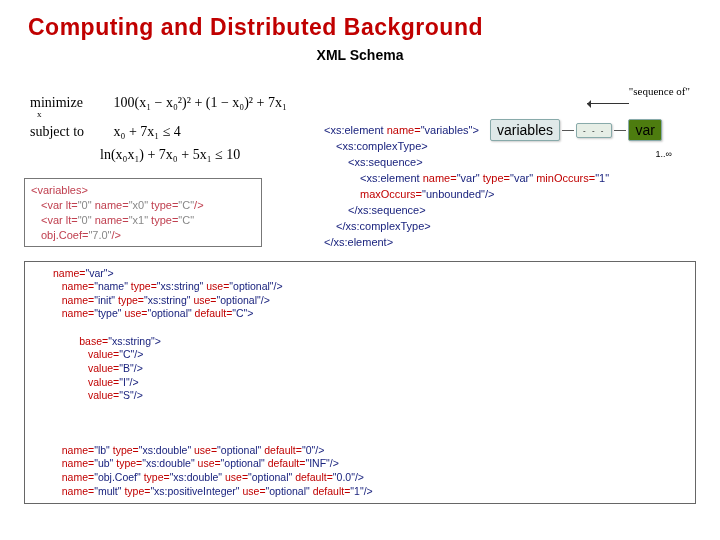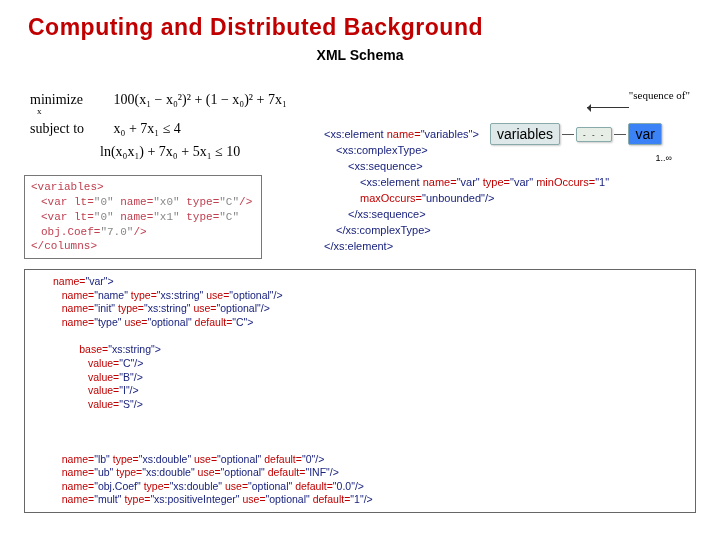--- a/index.html
+++ b/index.html
@@ -50,21 +50,21 @@
     width: 80px;
   }
   .math-block sub {
     font-size: 9px;
   }
   .xml-box {
     border: 1px solid #777;
     padding: 4px 6px;
     margin-top: 10px;
     width: 224px;
-    font-family: Liberation Mono, monospace;
+    font-family: Liberation Sans, sans-serif;
     font-size: 11px;
     color: #c04050;
     line-height: 1.35;
   }
   .xml-box .gray {
     color: #888;
   }
   .schema-lines {
     font-family: Arial, sans-serif;
     font-size: 11px;
@@ -92,21 +92,21 @@
   }
   .chip {
     border: 1px solid #8aa;
     background: #dfe8e8;
     padding: 2px 6px;
     font-size: 14px;
     border-radius: 2px;
     box-shadow: 1px 1px 2px rgba(0,0,0,0.2);
   }
   .chip.var {
-    background: #3b82f6;
+    background: #4d7c0f;
   }
   .connector-line {
     width: 12px;
     height: 1px;
     background: #555;
   }
   .dots-box {
     border: 1px solid #8aa;
     background: #e6eee6;
     padding: 2px 6px;
@@ -180,21 +180,20 @@
     </div>
 
     <div class="xml-box">
       <div>&lt;variables&gt;</div>
       <div style="margin-left:10px;">
         <span>&lt;var lt=</span><span class="gray">"0"</span><span> name=</span><span class="gray">"x0"</span><span> type=</span><span class="gray">"C"</span><span>/&gt;</span>
       </div>
       <div style="margin-left:10px;">
         <span>&lt;var lt=</span><span class="gray">"0"</span><span> name=</span><span class="gray">"x1"</span><span> type=</span><span class="gray">"C"</span><span> obj.Coef=</span><span class="gray">"7.0"</span><span>/&gt;</span>
       </div>
-      <div>&lt;/columns&gt;</div>
     </div>
   </div>
 
   <div class="col-right">
     <div class="diagram-box">
       <div class="seq-label">"sequence of"</div>
       <div class="diag-row">
         <div class="chip">variables</div>
         <div class="connector-line"></div>
         <div class="dots-box">- - -</div>

